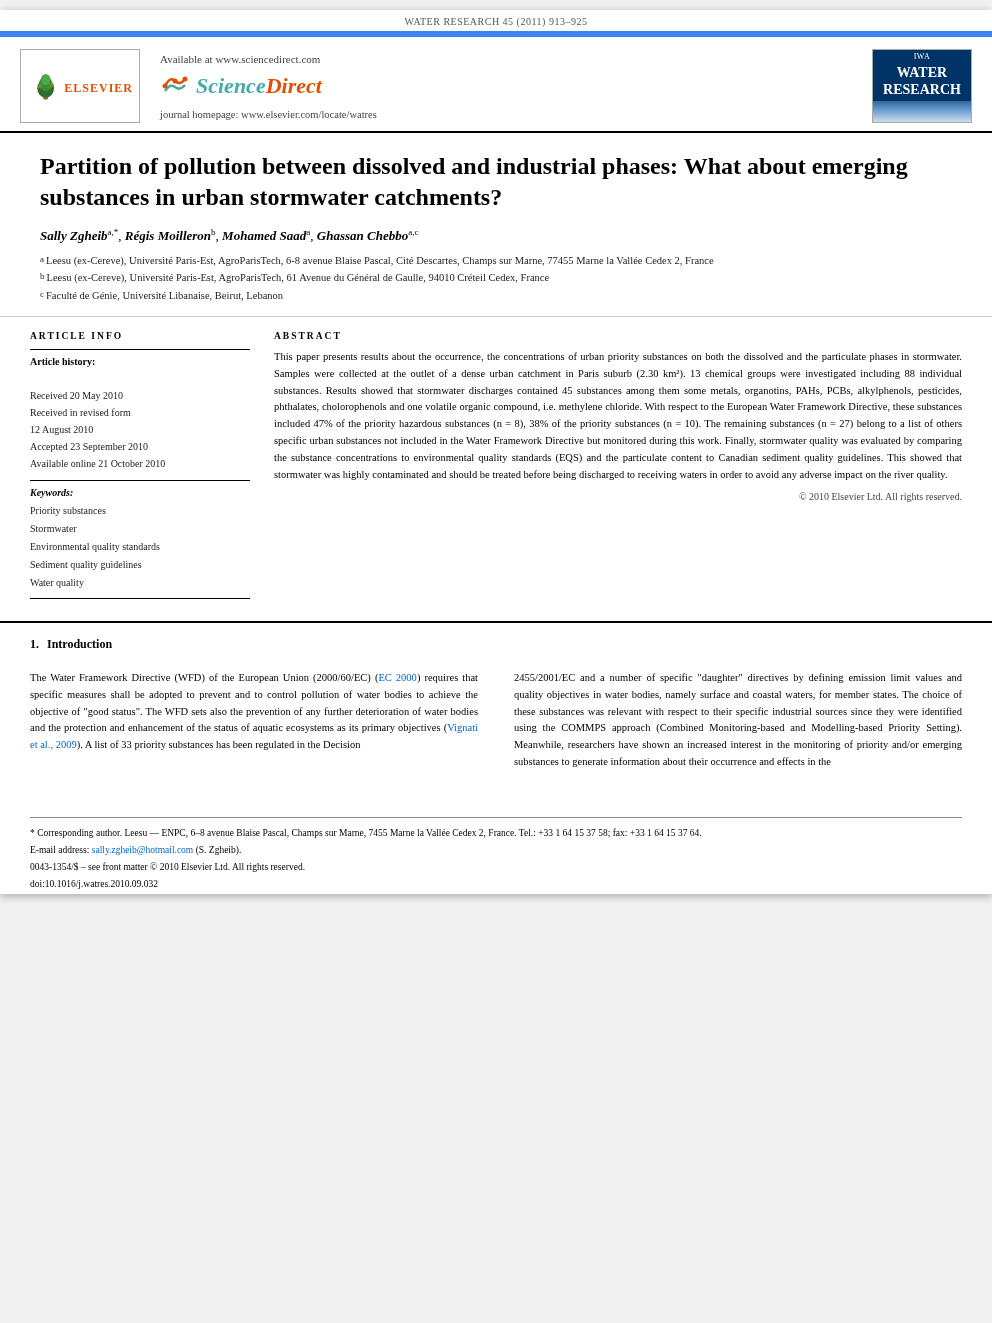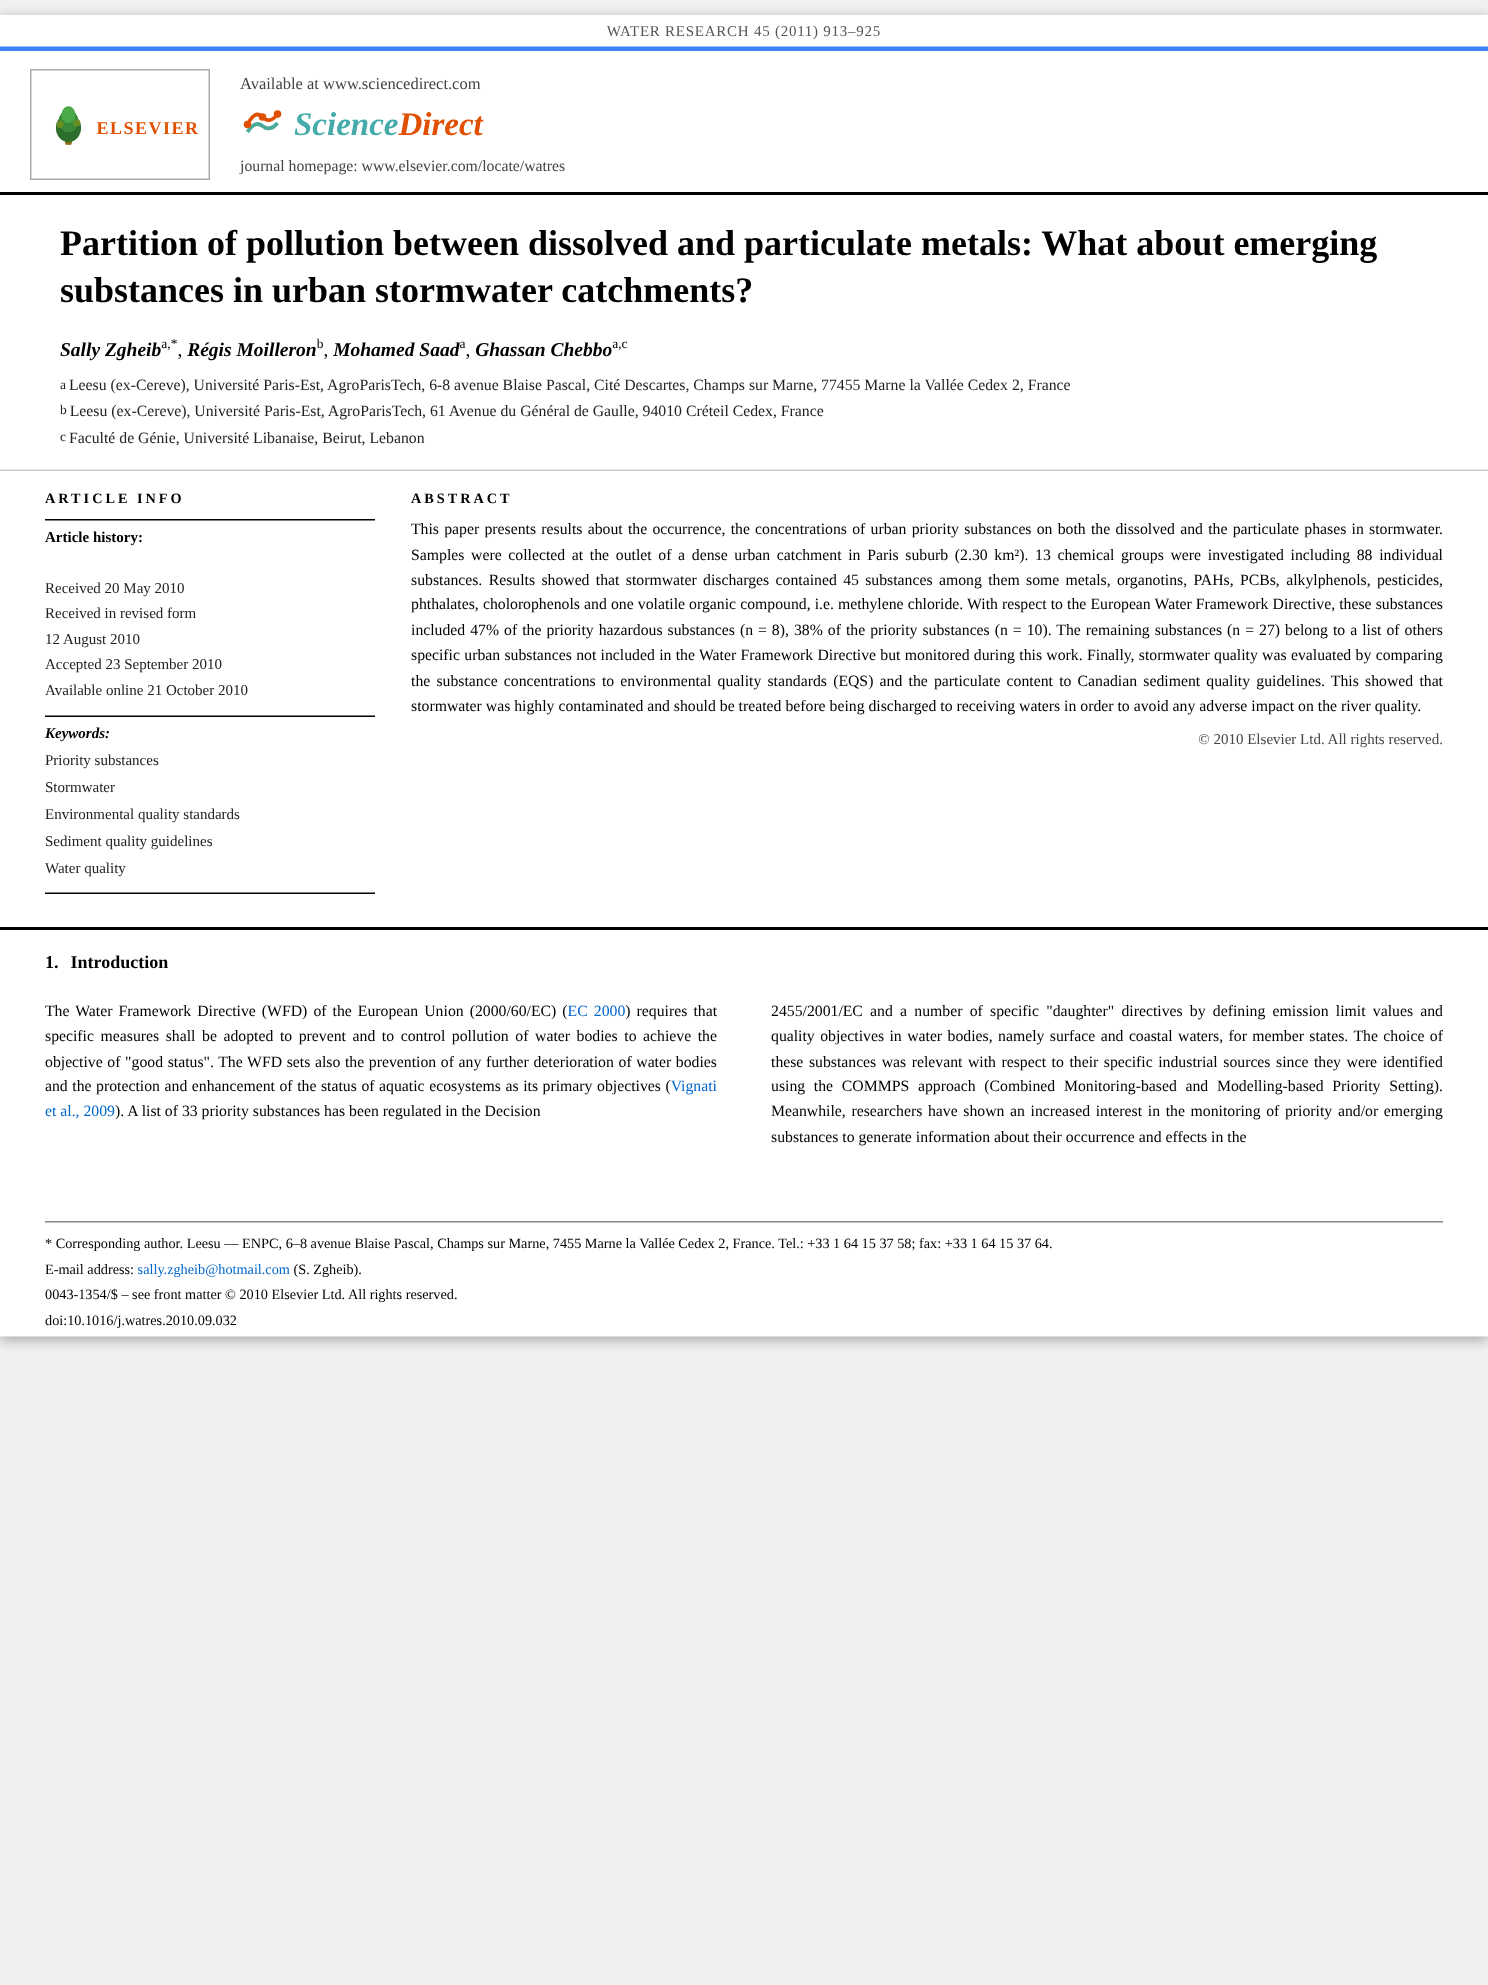--- a/index.html
+++ b/index.html
@@ -15,21 +15,21 @@
       background: #fff;
       padding: 0;
       box-shadow: 0 2px 8px rgba(0,0,0,0.3);
     }
     .top-bar {
       text-align: center;
       padding: 6px 0 4px;
       font-size: 10px;
       color: #555;
       letter-spacing: 0.5px;
-      border-bottom: 3px solid #3b82f6;
+      border-bottom: 6px solid #3b82f6;
     }
     .header-section {
       display: flex;
       align-items: stretch;
       padding: 12px 20px 8px;
       border-bottom: 2px solid #000;
     }
     .elsevier-logo {
       width: 120px;
       flex-shrink: 0;
@@ -294,24 +294,29 @@
           <path d="M5 20 Q10 12 15 16 Q20 20 25 14" stroke="#4aaa99" stroke-width="2.5" fill="none"></path>
           <circle cx="5" cy="15" r="2.5" fill="#e05000"></circle>
           <circle cx="15" cy="10" r="2.5" fill="#e05000"></circle>
           <circle cx="25" cy="8" r="2.5" fill="#e05000"></circle>
         </svg>
         <span class="sd-text"><span>Science</span>Direct</span>
       </div>
       <div class="journal-homepage">journal homepage: www.elsevier.com/locate/watres</div>
     </div>
 
+    <div class="water-research-box">
+      <div class="wr-top">IWA</div>
+      <div class="wr-title">WATER<br>RESEARCH</div>
+      <div class="wr-img"></div>
+    </div>
   </div>
 
   <div class="title-section">
-    <div class="paper-title">Partition of pollution between dissolved and particulate metals: What about emerging substances in urban stormwater catchments?</div>
+    <div class="paper-title">Partition of pollution between dissolved and industrial phases: What about emerging substances in urban stormwater catchments?</div>
 
     <div class="authors">
       <span class="author-name">Sally Zgheib</span><sup class="affil-sup">a,*</sup>,
       <span class="author-name">Régis Moilleron</span><sup class="affil-sup">b</sup>,
       <span class="author-name">Mohamed Saad</span><sup class="affil-sup">a</sup>,
       <span class="author-name">Ghassan Chebbo</span><sup class="affil-sup">a,c</sup>
     </div>
 
     <div class="affiliations">
       <div class="affil-line">

